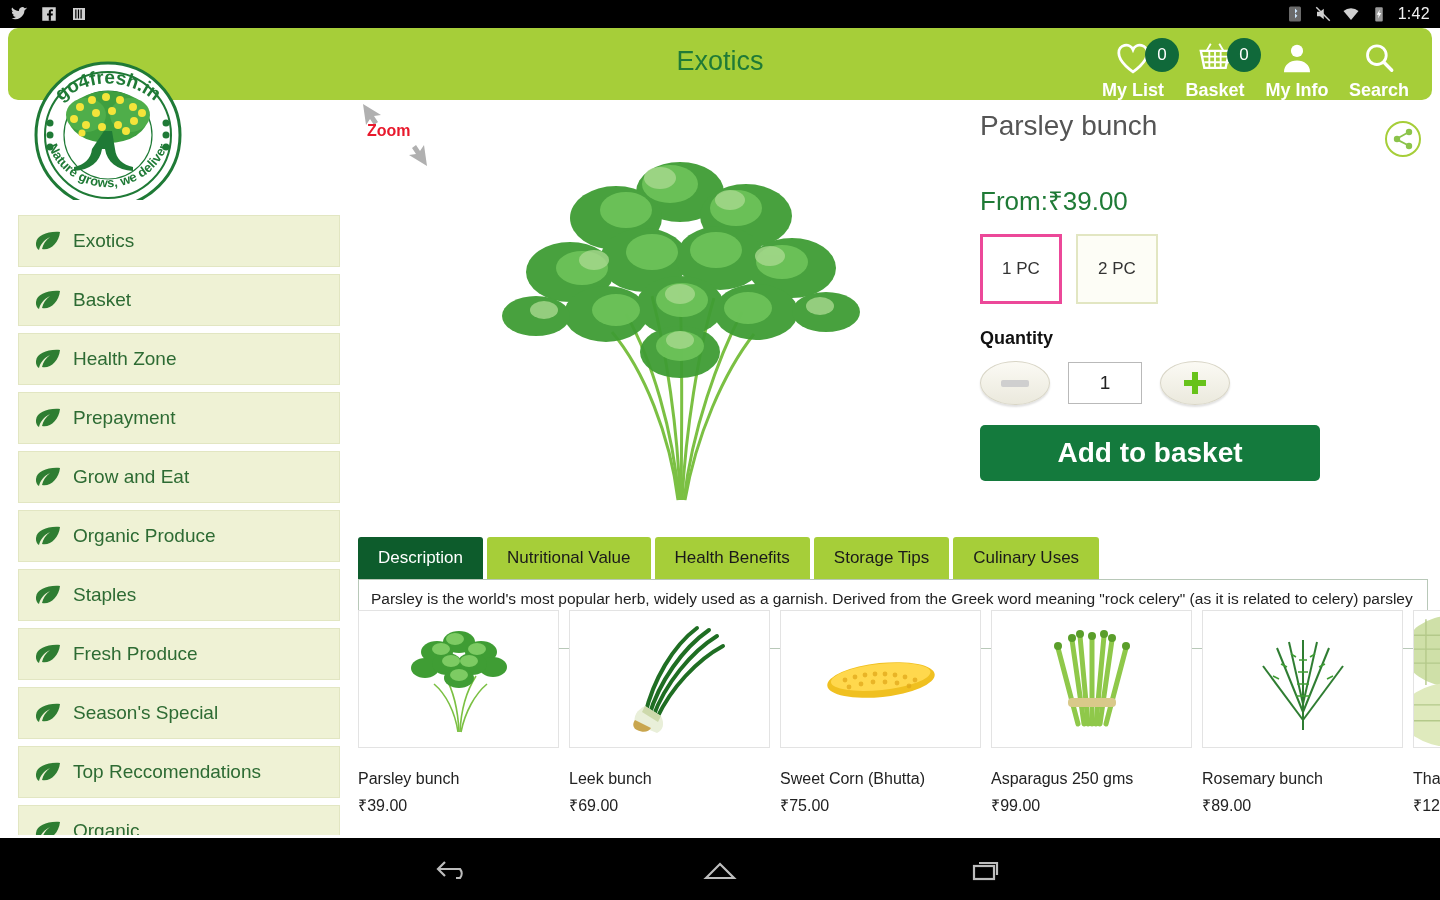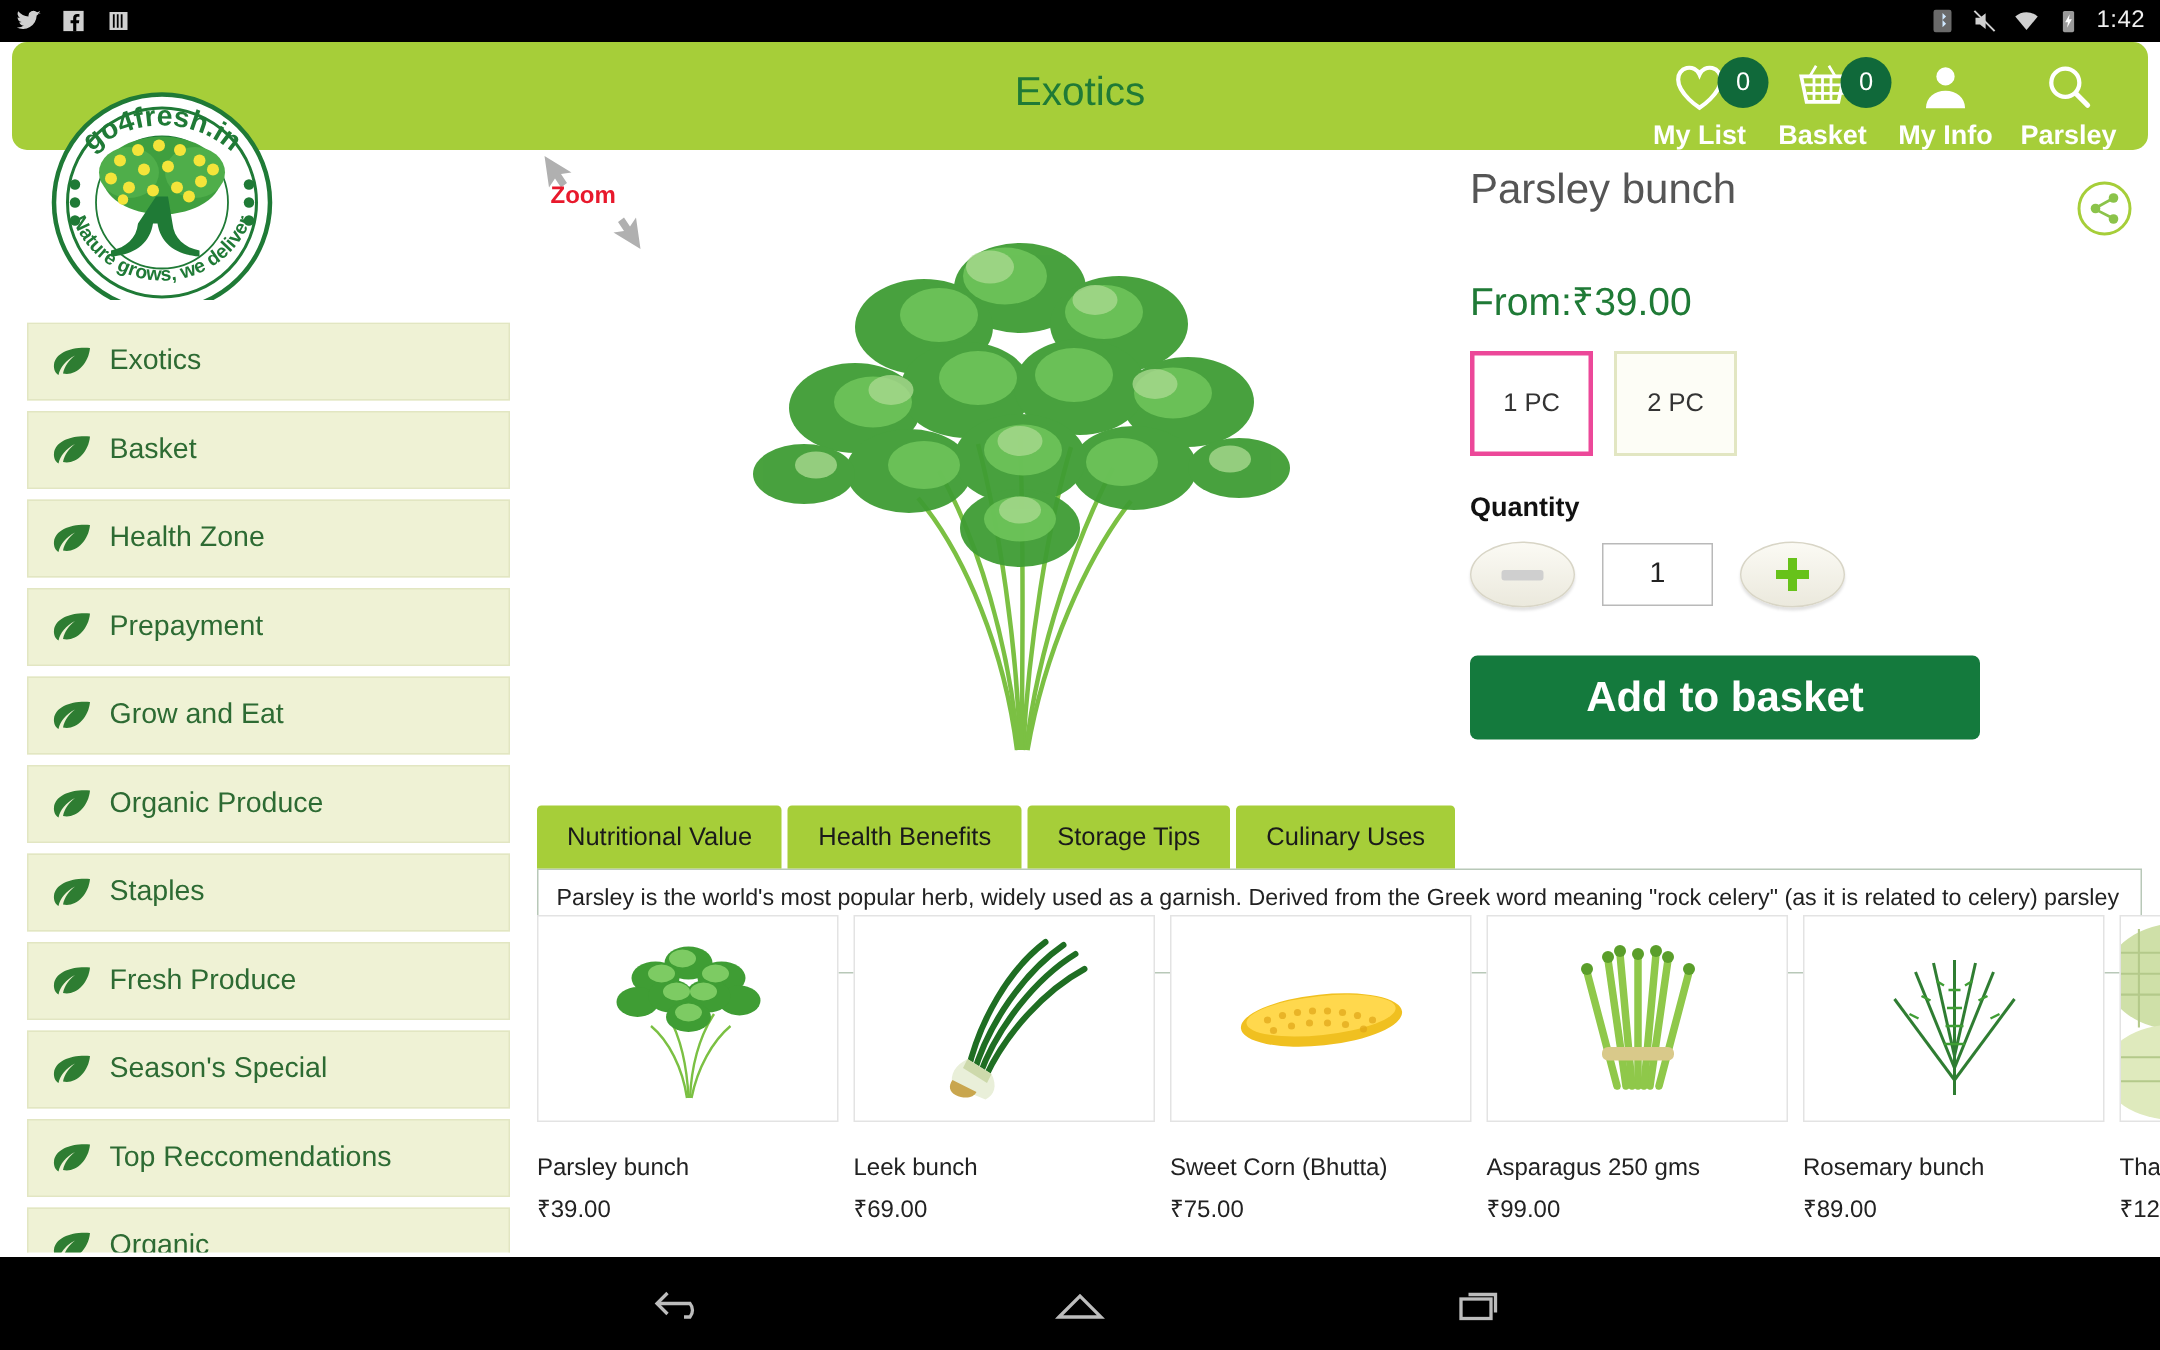--- a/index.html
+++ b/index.html
@@ -101,21 +101,21 @@
     border: 1px solid #d8d5c6; box-shadow: 0 2px 2px rgba(0,0,0,.12);
     display: flex; align-items: center; justify-content: center; cursor: pointer;
   }
   .minus-bar { width: 28px; height: 7px; background: #cfcfcf; border-radius: 2px; }
   .qty-input {
     width: 74px; height: 42px; border: 1px solid #b9b9b9; background: #fff;
     text-align: center; font-size: 19px; color: #222;
     font-family: "Liberation Sans", sans-serif;
   }
   .add-btn {
-    margin-top: 32px; width: 340px; height: 56px; background: #147a3d;
+    margin-top: 20px; width: 340px; height: 56px; background: #147a3d;
     border: none; border-radius: 5px; color: #fff; font-size: 28px; font-weight: bold;
     cursor: pointer; font-family: "Liberation Sans", sans-serif;
   }
 
   
   .tabs { position: absolute; left: 358px; top: 537px; display: flex; gap: 4px; z-index: 3; }
   .tab {
     height: 42px; padding: 0 20px; display: flex; align-items: center;
     background: #a6ce39; color: #1a1a1a; font-size: 17px; cursor: pointer;
     border-radius: 3px 3px 0 0;
@@ -223,21 +223,21 @@
         <span class="act-label">My Info</span>
       </div>
 
       <div class="act">
         <div class="act-iconwrap">
           <svg width="34" height="34" viewBox="0 0 24 24">
             <circle cx="10.5" cy="10" r="6.6" fill="none" stroke="#fff" stroke-width="2"></circle>
             <path stroke="#fff" stroke-width="2.4" stroke-linecap="round" d="M15.6 15.2L21 20.6"></path>
           </svg>
         </div>
-        <span class="act-label">Parsley</span>
+        <span class="act-label">Search</span>
       </div>
 
     </div>
   </div>
 
   <div class="logo">
     <svg width="180" height="145" viewBox="0 0 180 145">
       <defs>
         <path id="arcTop" d="M22,82 A70,70 0 0 1 158,82"></path>
         <path id="arcBot" d="M28,84 A64,64 0 0 0 152,84"></path>
@@ -457,20 +457,23 @@
         <svg width="30" height="30" viewBox="0 0 30 30">
           <path fill="#67c21a" d="M12 4h6v8h8v6h-8v8h-6v-8H4v-6h8z"></path>
         </svg>
       </div>
     </div>
 
     <button class="add-btn">Add to basket</button>
   </div>
 
   <div class="tabs">
+    <div class="tab active">
+        <span>Description</span>
+      </div>
     <div class="tab">
         <span>Nutritional Value</span>
       </div>
     <div class="tab">
         <span>Health Benefits</span>
       </div>
     <div class="tab">
         <span>Storage Tips</span>
       </div>
     <div class="tab">

